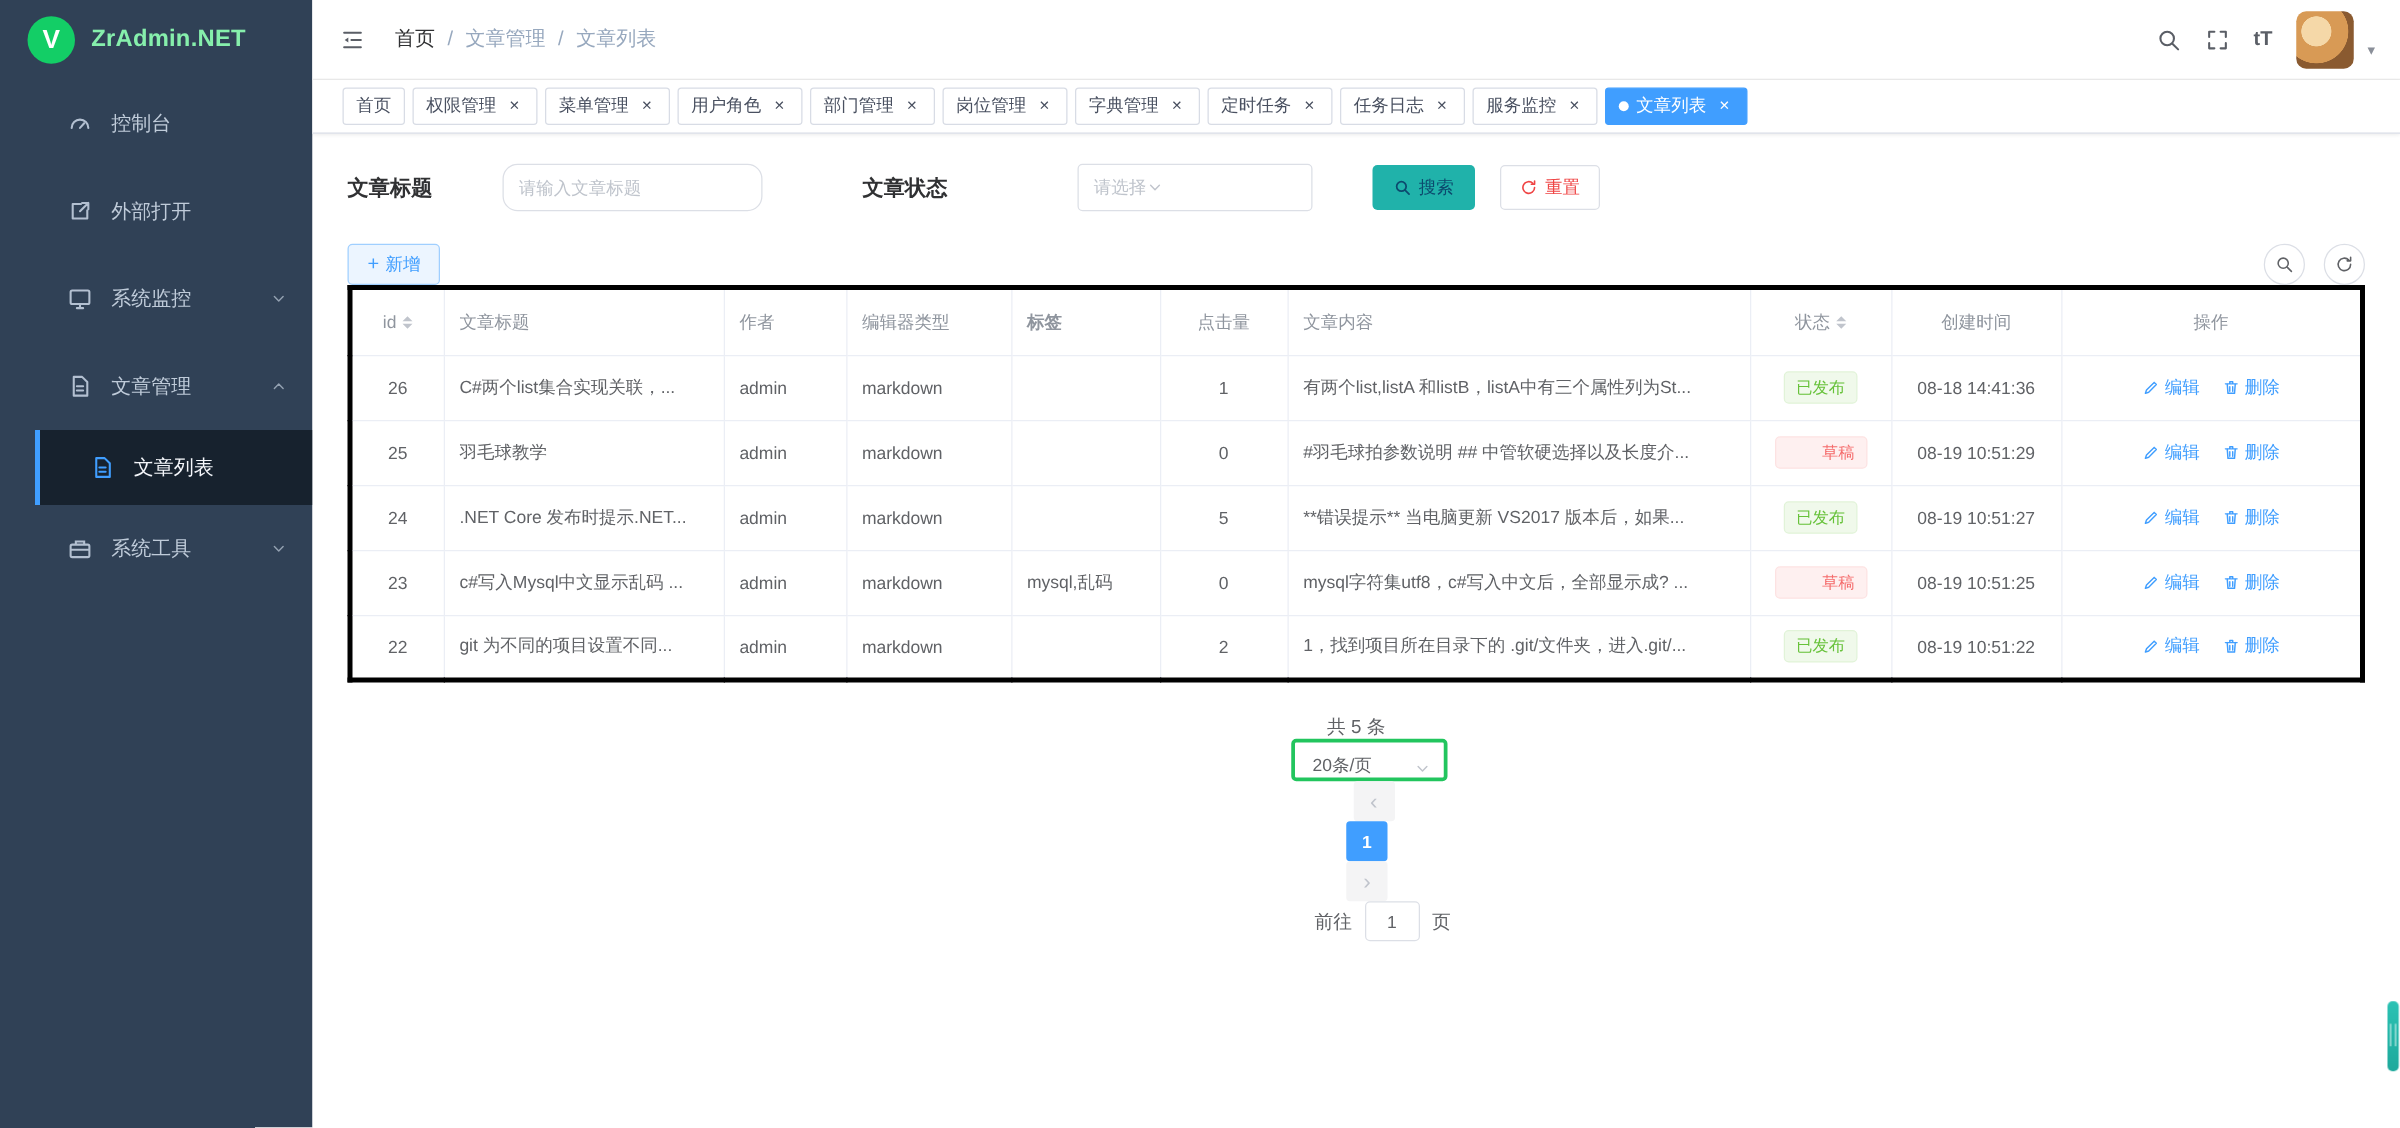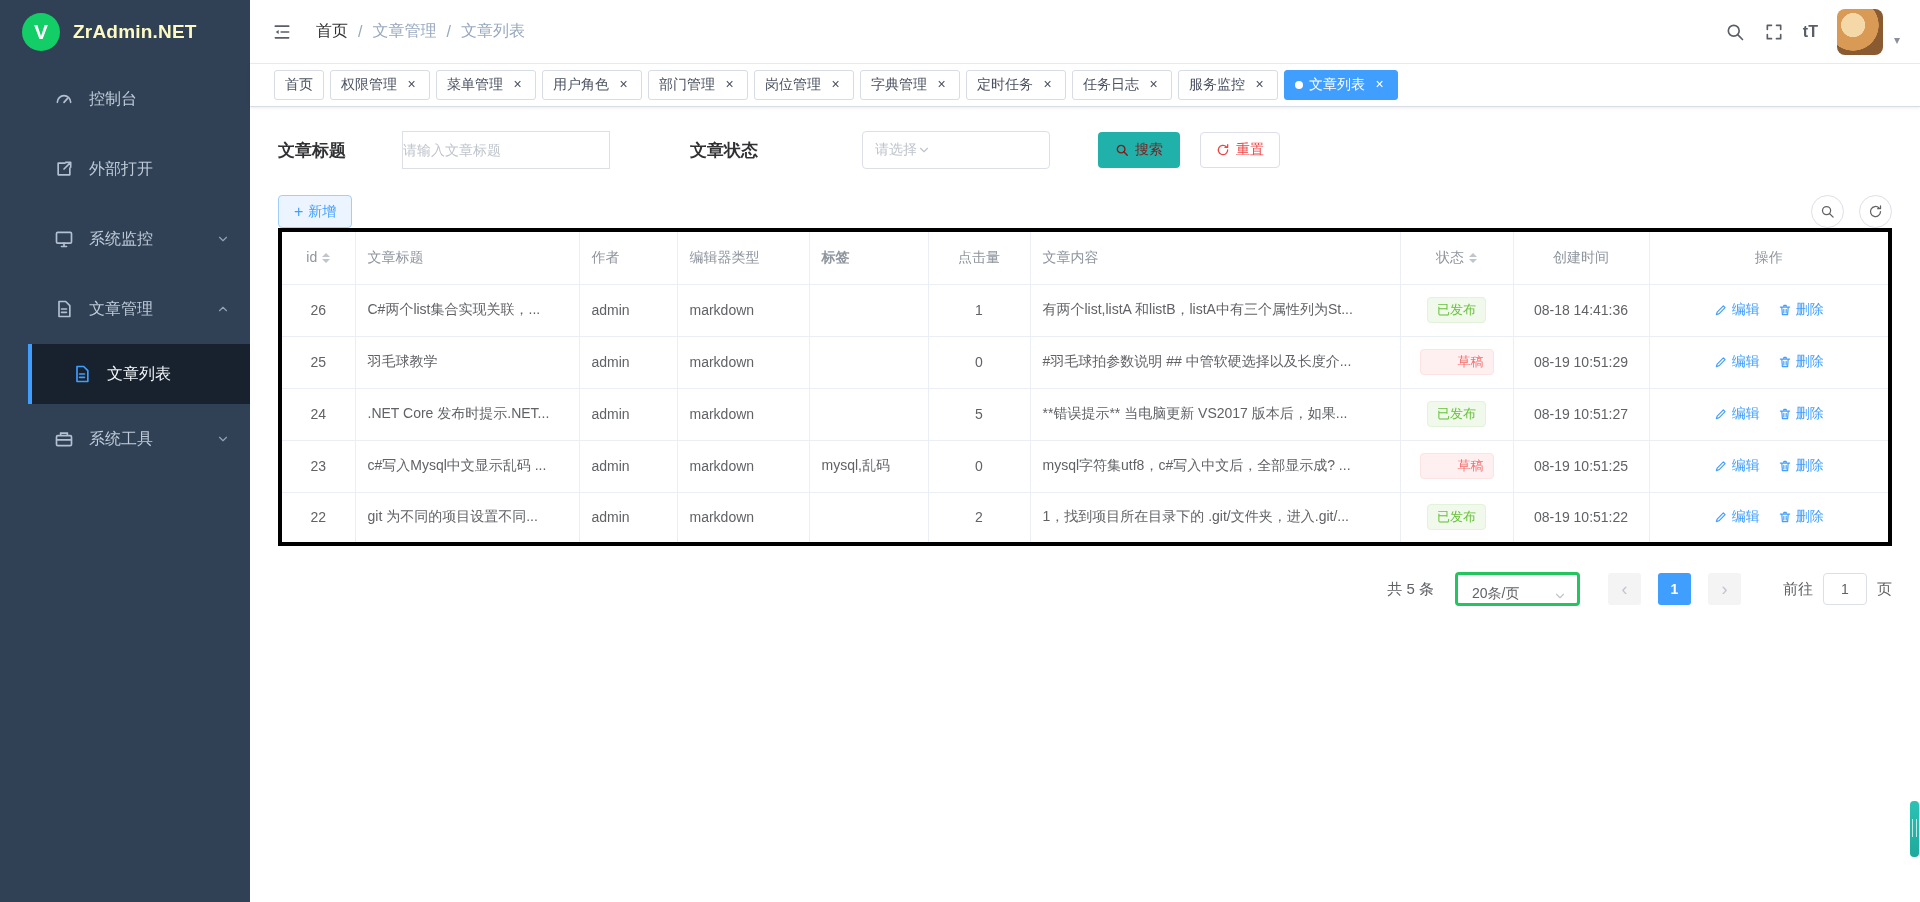--- a/index.html
+++ b/index.html
@@ -8,21 +8,21 @@
     font-family: "Liberation Sans", "DejaVu Sans", sans-serif;
     background: #fff; color: #606266; font-size: 14px;
   }
   .app { display: flex; width: 1920px; height: 902px; }
 
   
   .sidebar { width: 250px; flex-shrink: 0; background: #304156; color: #bfcbd9; }
   .logo { height: 64px; display: flex; align-items: center; padding-left: 22px; gap: 13px; cursor: pointer; }
   .logo-circle { width: 38px; height: 38px; border-radius: 50%; background: #13ce66; color: #fff;
     display: flex; align-items: center; justify-content: center; font-weight: 700; font-size: 21px; }
-  .logo-title { color: #fef9c3; font-size: 19px; font-weight: 700; letter-spacing: .2px; }
+  .logo-title { color: #86efac; font-size: 19px; font-weight: 700; letter-spacing: .2px; }
   .menu { display: flex; flex-direction: column; margin-left: 28px; }
   .menu-item { height: 70px; display: flex; align-items: center; padding: 0 20px 0 26px;
     font-size: 16px; color: #bfcbd9; cursor: pointer; }
   .menu-icon { width: 20px; height: 20px; margin-right: 15px; color: #b3c0d1; flex-shrink: 0; }
   .menu-icon svg { width: 20px; height: 20px; display: block; }
   .menu-label { flex: 1; }
   .menu-arrow { width: 14px; height: 14px; color: #93a1b1; }
   .menu-arrow svg { width: 14px; height: 14px; display: block; }
   .menu-arrow.up svg { transform: rotate(180deg); }
   .submenu-item { height: 60px; display: flex; align-items: center; padding: 0 20px 0 44px;
@@ -60,31 +60,31 @@
   .tab-close { display: none; width: 15px; height: 15px; line-height: 13px; text-align: center;
     border-radius: 50%; font-size: 14px; margin-left: 1px; }
   .tab.closable .tab-close { display: inline-block; }
 
   
   .content { flex: 1; padding: 0 28px; position: relative; }
 
   .filters { display: flex; align-items: center; margin-top: 24px; height: 38px; }
   .f-label { font-size: 17px; font-weight: 700; color: #303133; white-space: nowrap; }
   .f-label.second { margin-left: 80px; }
-  .f-input { margin-left: 56px; width: 208px; height: 38px; border: 1px solid #dcdfe6; border-radius: 0;
-    padding: 0 0; font-size: 14px; color: #606266; outline: none; font-family: inherit; }
+  .f-input { margin-left: 56px; width: 208px; height: 38px; border: 1px solid #dcdfe6; border-radius: 12px;
+    padding: 0 12px; font-size: 14px; color: #606266; outline: none; font-family: inherit; }
   .f-input::placeholder { color: #bfc4cc; }
   .f-select { margin-left: 104px; width: 188px; height: 38px; border: 1px solid #dcdfe6; border-radius: 4px;
     display: flex; align-items: center; justify-content: flex-start; padding: 0 2px 0 12px;
     color: #bfc4cc; font-size: 14px; cursor: pointer; background: #fff; }
   .f-select .chev { color: #c0c4cc; } .f-select .chev svg { width: 14px; height: 14px; display: block; }
   .btn { height: 36px; border-radius: 4px; font-size: 14px; display: inline-flex; align-items: center;
     gap: 6px; cursor: pointer; border: none; font-family: inherit; }
   .btn svg { width: 14px; height: 14px; display: block; }
-  .btn-search { margin-left: 48px; padding: 0 17px; background: #20b2aa; color: #7f1d1d; }
+  .btn-search { margin-left: 48px; padding: 0 17px; background: #20b2aa; color: #0c4a6e; }
   .btn-reset { margin-left: 20px; padding: 0 15px; background: #fff; border: 1px solid #dcdfe6; color: #ef4444; }
 
   .toolbar-row { margin-top: 26px; display: flex; align-items: center; }
   .btn-add { height: 33px; padding: 0 15px; background: #ecf5ff; border: 1px solid #a0cfff; color: #409eff;
     border-radius: 4px; font-size: 14px; display: inline-flex; align-items: center; gap: 5px; cursor: pointer; font-family: inherit; }
   .btn-add .plus { font-size: 16px; line-height: 1; }
   .toolbar-right { margin-left: auto; display: flex; gap: 15px; }
   .icon-btn { width: 33px; height: 33px; border-radius: 50%; border: 1px solid #dcdfe6; background: #fff;
     color: #606266; display: flex; align-items: center; justify-content: center; cursor: pointer; }
   .icon-btn svg { width: 15px; height: 15px; display: block; }
@@ -105,21 +105,21 @@
   .sort i { display: block; width: 0; height: 0; border: 4px solid transparent; }
   .sort i.up { border-bottom-color: #c0c4cc; margin-bottom: 2px; }
   .sort i.down { border-top-color: #c0c4cc; }
   .badge { display: inline-block; padding: 3px 9px; border-radius: 4px; font-size: 13px; line-height: 1.4; }
   .badge-published { background: #f0f9eb; color: #67c23a; border: 1px solid #e1f3d8; }
   .badge-draft { background: #fef0f0; color: #f56c6c; border: 1px solid #fde2e2; padding-left: 37px; }
   .link { color: #409eff; display: inline-flex; align-items: center; gap: 4px; cursor: pointer; margin: 0 9px; text-decoration: none; }
   .link svg { width: 14px; height: 14px; display: block; }
 
   
-  .pagination { display: flex; align-items: center; justify-content: flex-end; margin-top: 26px; color: #606266; }
+  .pagination { display: flex; align-items: center; justify-content: flex-end; margin-top: 26px; color: #606266; flex-direction: column; }
   .pg-total { font-size: 15px; }
   .page-size { margin-left: 21px; width: 125px; height: 34px; border: 3px solid #22c55e; border-radius: 4px;
     display: flex; align-items: flex-end; justify-content: space-between; padding: 0 10px 0 14px;
     font-size: 14px; cursor: pointer; }
   .page-size .chev { color: #c0c4cc; } .page-size .chev svg { width: 14px; height: 14px; display: block; }
   .pg-btn { width: 33px; height: 32px; border-radius: 3px; background: #f4f4f5; display: flex;
     align-items: center; justify-content: center; font-size: 18px; color: #c0c4cc; cursor: pointer; }
   .pg-prev { margin-left: 28px; } .pg-next { margin-left: 17px; }
   .pg-current { margin-left: 17px; background: #409eff; color: #fff; font-size: 14px; font-weight: 600; }
   .goto { margin-left: 42px; display: flex; align-items: center; gap: 10px; font-size: 15px; }

